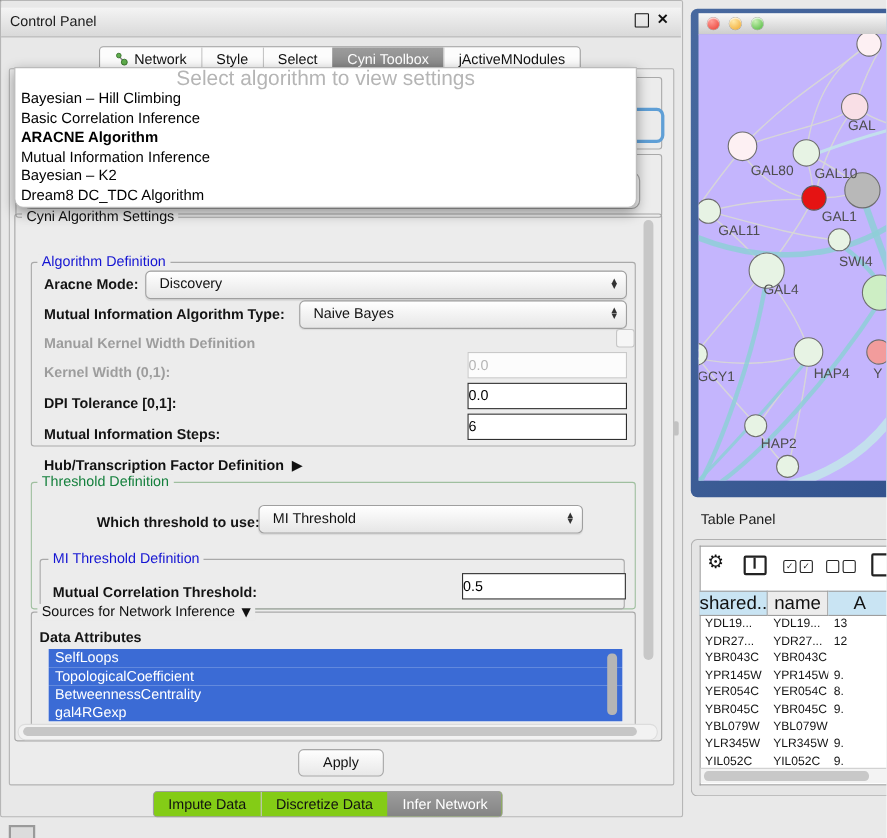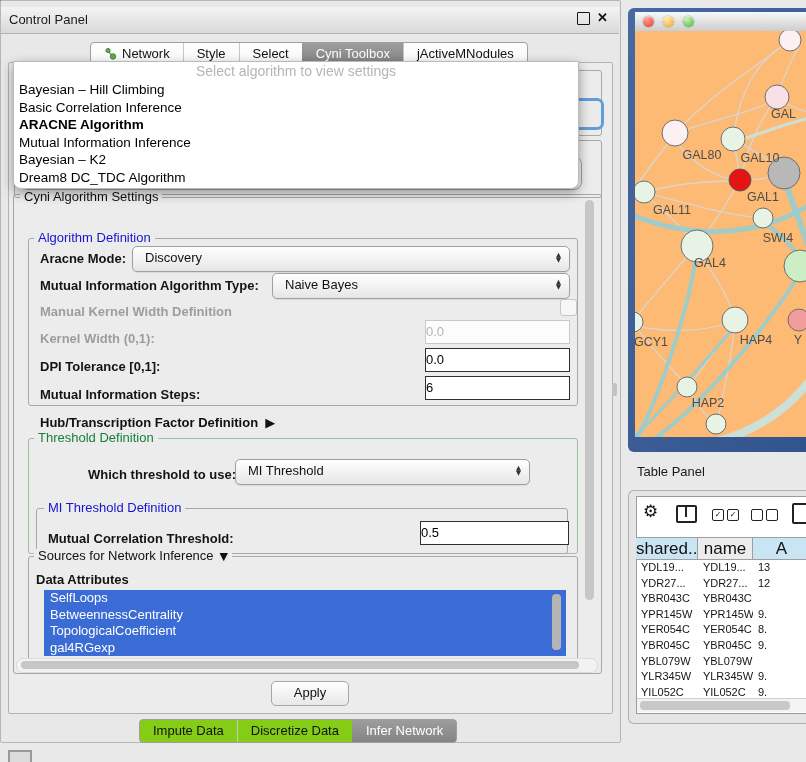--- a/index.html
+++ b/index.html
@@ -58,31 +58,31 @@
   #apply-button{left:271px;top:681px;width:76px;height:23px;background:linear-gradient(#fefefe,#e8e8e8);
         border:1px solid #a7a7a7;border-radius:5px;text-align:center;line-height:22px}
   #bottom-tabs{left:139px;top:719px;height:22px;display:flex;background:#84cc16;border:1px solid #9f9f9f;border-radius:4px;overflow:hidden}
   .btab{padding:0 13px;line-height:22px;border-left:1px solid #c6c6c6;white-space:nowrap}
   .btab:first-child{border-left:none}
   .btab.sel{background:linear-gradient(#9d9d9d,#848484);color:#fff;border-left-color:transparent}
   #divider-handle{left:612px;top:383px;width:5px;height:13px;background:#c2c2c2;border-radius:2px}
   
   #algo-overlay{left:13px;top:61px;width:564px;height:126px;background:#fff;border:1px solid #bbb;
         border-radius:0 0 8px 8px;box-shadow:0 4px 12px rgba(0,0,0,.38);z-index:60;overflow:hidden}
-  #algo-prompt{height:19px;line-height:19px;text-align:center;color:#b5b5b5;font-size:14px}
+  #algo-prompt{height:19px;line-height:19px;text-align:center;color:#b5b5b5;font-size:19px}
   .algo-item{height:17.5px;line-height:17.5px;padding-left:5px;color:#000;font-size:13.5px;white-space:nowrap}
   .algo-item.bold{font-weight:700}
   
   #net-window{left:628px;top:8px;width:178px;height:444px;background:linear-gradient(120deg,#48699f,#33538e);border-radius:6px 0 0 6px}
   #net-titlebar{left:635px;top:12px;width:171px;height:19px;background:linear-gradient(#f8f8f8,#cdcdcd);border-bottom:1px solid #a5a5a5}
   .tl{position:absolute;top:16px;width:11px;height:11px;border-radius:50%;box-shadow:inset 0 1px 1px rgba(255,255,255,.7),0 0 0 .5px rgba(0,0,0,.3)}
   #tl-close{left:643px;background:radial-gradient(circle at 35% 30%,#ff9d96,#e93c31)}
   #tl-min{left:663px;background:radial-gradient(circle at 35% 30%,#ffe9a8,#f0a526)}
   #tl-zoom{left:683px;background:radial-gradient(circle at 35% 30%,#c9f0b4,#49b637)}
-  #net-canvas{left:635px;top:31px;width:171px;height:406px;background:#fdba74;overflow:hidden}
+  #net-canvas{left:635px;top:31px;width:171px;height:406px;background:#c4b5fd;overflow:hidden}
   
   #table-title{left:637px;top:464px;color:#1a1a1a}
   #tbl-window{left:628px;top:490px;width:178px;height:232px;background:#e5e5e5;border:1px solid #b0b0b0;border-right:none;border-radius:6px 0 0 6px}
   #tbl-area{left:636px;top:496px;width:170px;height:216px;background:#fff;border:1px solid #9c9c9c;border-right:none;overflow:hidden}
   #gear-icon{left:643px;top:502px;font-size:17px;line-height:18px;color:#111;font-family:"DejaVu Sans",sans-serif}
   #split-icon{left:676px;top:505px;width:17px;height:14px;border:2px solid #222;border-radius:2px}
   #split-icon div{position:absolute;left:6.5px;top:0;width:2px;height:10px;background:#222}
   .cbpair{display:flex;gap:3px}
   #checks-icon{left:712px;top:509px}
   #unchecks-icon{left:751px;top:509px}
@@ -198,22 +198,22 @@
   <div class="abs groupbox" id="grp-mi"></div>
   <span class="boxtitle" id="mi-title">MI Threshold Definition</span>
   <span class="flabel" style="left:48px;top:531px">Mutual Correlation Threshold:</span>
   <div class="tfield" style="left:420px;top:521px;width:142px;height:22px">0.5</div>
 
   <div class="abs groupbox" id="grp-sources"></div>
   <span class="boxtitle" id="sources-title"><span>Sources for Network Inference</span><span id="sources-arrow">▼</span></span>
   <span class="flabel" id="attr-label">Data Attributes</span>
   <div class="abs" id="attr-list">
       <div class="attr-item">SelfLoops</div>
+      <div class="attr-item">TopologicalCoefficient</div>
       <div class="attr-item">BetweennessCentrality</div>
-      <div class="attr-item">TopologicalCoefficient</div>
       <div class="attr-item">gal4RGexp</div>
     </div>
   <div class="abs" id="attr-thumb"></div>
 
   <div class="abs" id="vscroll-thumb"></div>
   <div class="abs" id="hscroll">
       <div id="hscroll-thumb"></div>
     </div>
 
   <div class="abs" id="apply-button">Apply</div>

